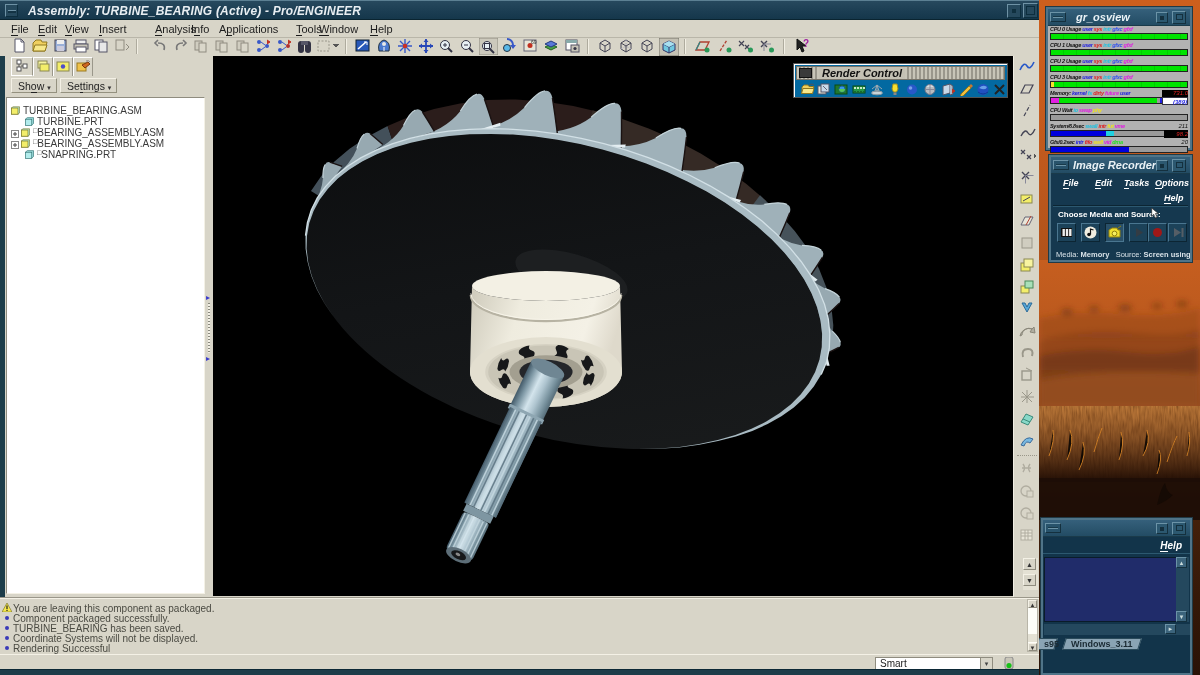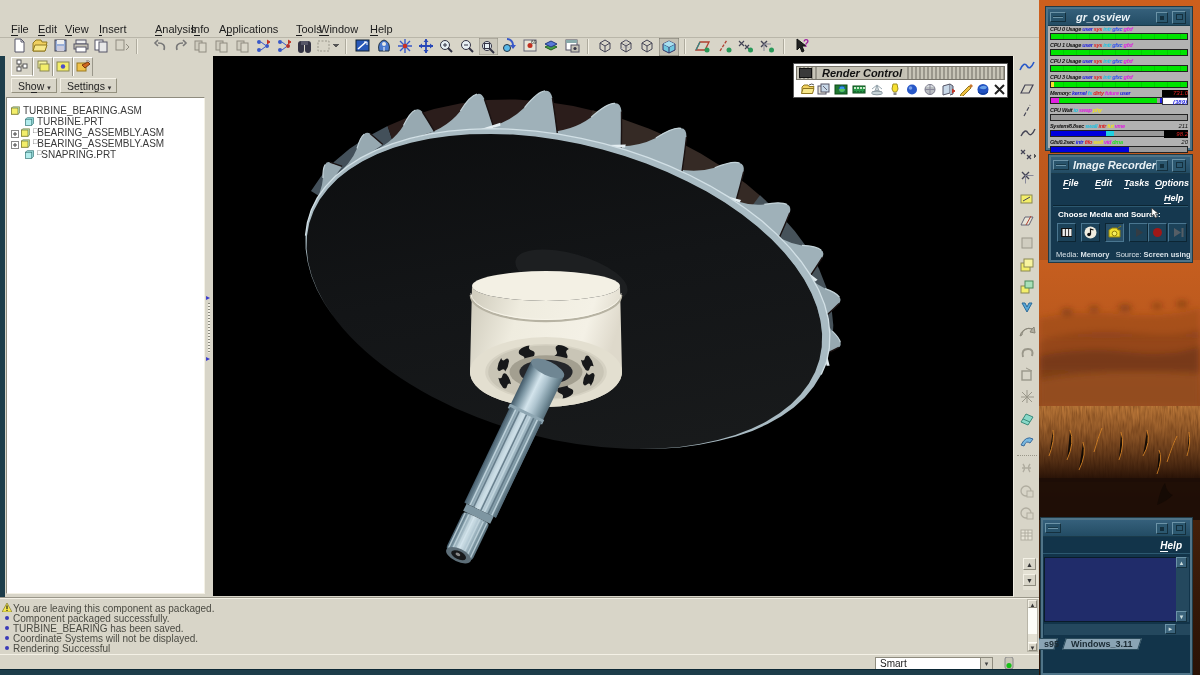--- a/index.html
+++ b/index.html
@@ -28,21 +28,21 @@
 .chev{font-size:6px;color:#333;}
 #treebox{position:absolute;left:1px;top:41px;width:199px;height:497px;background:#fff;border:1px solid #8f8c7f;border-bottom-color:#f4f1e6;border-right-color:#f4f1e6;}
 .titem{position:absolute;font-size:10px;color:#3a3a3a;white-space:nowrap;}
 .tico{display:inline-block;width:9px;height:9px;position:relative;top:1px;margin-right:3px;}
 
 #sash{left:205px;top:56px;width:8px;height:541px;background:#d8d5c8;}
 .sarrow{position:absolute;left:1px;width:7px;height:8px;color:#3a3acc;font-size:8px;line-height:8px;}
 
 #vp{left:213px;top:56px;width:800px;height:540px;background:#000;overflow:hidden;}
 
-#rc{position:absolute;left:580px;top:7px;width:215px;height:35px;background:#ffffff;border:1px solid #555;box-shadow:inset 1px 1px 0 #fff;}
+#rc{position:absolute;left:580px;top:7px;width:215px;height:35px;background:#0369a1;border:1px solid #555;box-shadow:inset 1px 1px 0 #fff;}
 #rc .rtbar{position:absolute;left:2px;top:2px;width:209px;height:14px;background:repeating-linear-gradient(90deg,#c8c5b8 0 2px,#9a978c 2px 4px);border:1px solid #77746a;}
 #rc .rttl{position:absolute;left:22px;top:0px;font-size:11px;font-style:italic;font-weight:bold;color:#111;background:#c4c1b4;padding:0 3px;}
 #rc .rgrip{position:absolute;left:2px;top:1px;width:13px;height:10px;background:#3a3a3a;border:1px solid #111;}
 #rc .ricons{position:absolute;left:2px;top:18px;width:209px;height:15px;}
 
 #rtb{left:1013px;top:56px;width:26px;height:541px;background:#d8d5c8;border-left:1px solid #f0ede2;}
 .rtbi{position:absolute;left:4px;width:18px;height:18px;}
 
 #msg{left:0px;top:597px;width:1039px;height:57px;background:#d8d5c8;border-top:1px solid #9a978a;box-shadow:inset 0 1px 0 #f4f1e6;}
 .mline{position:absolute;left:13px;font-size:10px;color:#4a4a42;white-space:nowrap;}
@@ -265,20 +265,32 @@
 <div style="position:absolute;left:-6px;top:0;width:19px;height:12px;background:#8aa4b4;transform:skewX(-18deg);border:1px solid #2a4a5a;"></div>
 <div style="position:absolute;left:1px;top:1px;font-size:9px;font-weight:bold;color:#1a2a33;">s95</div>
 <div style="position:absolute;left:21px;top:0;width:76px;height:12px;background:#8aa4b4;transform:skewX(-18deg);border:1px solid #2a4a5a;"></div>
 <div style="position:absolute;left:28px;top:1px;font-size:9px;font-weight:bold;color:#1a2a33;">Windows_3.11</div>
 </div>
         </div>
     </div>
   </div>
 
   <div class="abs" id="mainw">
+    <div class="abs" id="tbar">
+      <div class="lbox">
+          <i></i>
+        </div>
+      <span class="ttl">Assembly: TURBINE_BEARING (Active) - Pro/ENGINEER</span>
+      <div class="rb1">
+          <i></i>
+        </div>
+        <div class="rb2">
+          <i></i>
+        </div>
+    </div>
     <div class="abs" id="menubar">
       <span style="left:11px"><u>F</u>ile</span>
       <span style="left:38px"><u>E</u>dit</span>
       <span style="left:65px"><u>V</u>iew</span>
       <span style="left:99px"><u>I</u>nsert</span>
       <span style="left:155px"><u>A</u>nalysis</span>
       <span style="left:191px">I<u>n</u>fo</span>
       <span style="left:219px">A<u>p</u>plications</span>
       <span style="left:296px"><u>T</u>ools</span>
       <span style="left:319px"><u>W</u>indow</span>

